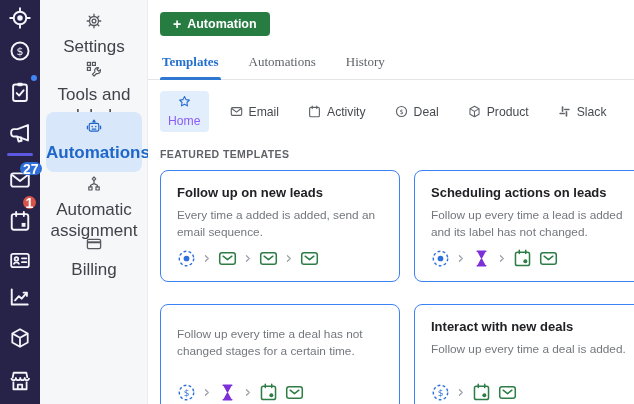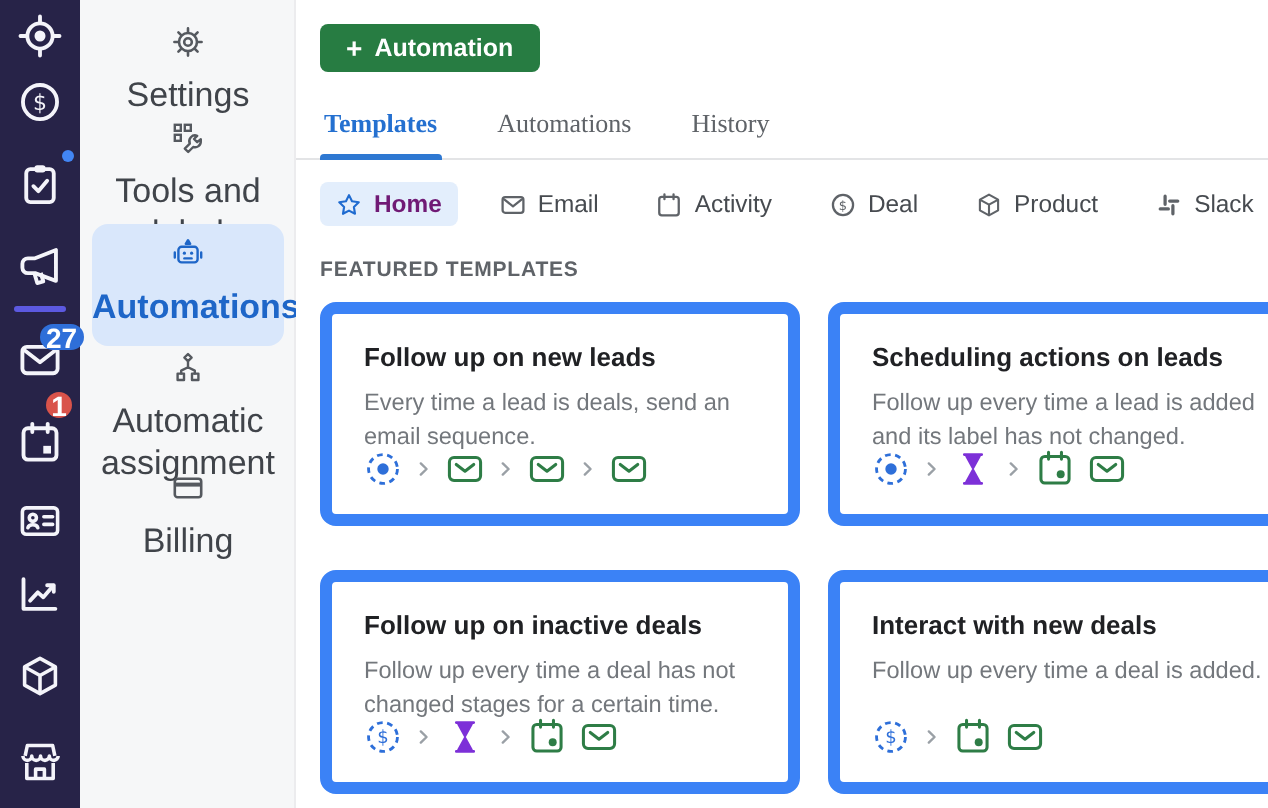--- a/index.html
+++ b/index.html
@@ -37,27 +37,27 @@
   .tabs { display:flex; gap:26px; margin-top:12px; padding-left:12px; border-bottom:1px solid #e3e4e6; }
   .tab { position:relative; padding:6px 2px 9px; font-size:13px; color:#5f6368; cursor:pointer;font-family:Liberation Serif, serif; }
   .tab.active { color:#2470d0; font-weight:bold; }
   .tab.active::after { content:""; position:absolute; left:0; right:0; bottom:-1px; height:3px; border-radius:2px 2px 0 0; background:#2e78d2; }
 
   .chips { display:flex; align-items:center; gap:13px; margin:11px 0 0 12px; }
   .chip { display:inline-flex; align-items:center; gap:6px; padding:4px 8px; border-radius:4px;
     font-size:12.2px; color:#474b50; cursor:pointer; white-space:nowrap; }
   .chip-ic { display:inline-block; width:13px; height:13px; color:#5f6368; }
   .chip-ic svg { width:100%; height:100%; display:block; }
-  .chip.active { background:#e3eefc; color:#701a75; font-weight:bold; }
+  .chip.active { background:#e3eefc; color:#8b5cf6; font-weight:normal;flex-direction:column; }
   .chip.active .chip-ic { color:#1f6bd0; }
 
   .section-heading { margin:16px 0 10px 12px; font-size:10.5px; font-weight:bold; letter-spacing:.4px; color:#5f6368; }
 
   .cards { margin-left:12px; display:grid; grid-template-columns:240px 240px; column-gap:14px; row-gap:22px; }
-  .card { position:relative; height:112px; background:#fff; border:6px solid #3b82f6; border-radius:8px; padding:14px 16px; cursor:pointer; }
+  .card { position:relative; height:112px; background:#fff; border:1px solid #3b82f6; border-radius:8px; padding:14px 16px; cursor:pointer; }
   .card-title { font-size:13px; font-weight:bold; color:#202124; }
   .card-desc { margin-top:7px; font-size:11.8px; line-height:1.45; color:#73777c; }
   .flow-row { position:absolute; left:16px; bottom:13px; display:flex; align-items:center; gap:7px; }
   .flow-row span { display:inline-block; width:19px; height:19px; }
   .flow-row svg { width:100%; height:100%; display:block; }
   .flow-row [data-name="lead-icon"], .flow-row [data-name="deal-icon"] { color:#2e6fd9; }
   .flow-row [data-name="email-icon"], .flow-row [data-name="calendar-icon"] { color:#2e7d46; }
   .flow-row [data-name="wait-icon"] { color:#7d30d8; }
   .flow-row [data-name="chevron-icon"] { color:#9aa0a6; width:8px; height:11px; }
 </style>
@@ -235,21 +235,21 @@
         <span data-name="filter-chip-label">Slack</span>
       </div>
 
     </div>
 
     <div class="section-heading" data-name="featured-templates-heading">FEATURED TEMPLATES</div>
 
     <div class="cards" data-name="template-card-grid">
       <div class="card" data-name="template-card-follow-up-new-leads">
         <div class="card-title" data-name="card-title">Follow up on new leads</div>
-        <div class="card-desc" data-name="card-description">Every time a lead is deals, send an email sequence.</div>
+        <div class="card-desc" data-name="card-description">Every time a added is added, send an email sequence.</div>
         <div class="flow-row" data-name="card-flow">
             <span data-name="lead-icon">
               <svg viewBox="0 0 20 20">
                 <circle cx="10" cy="10" r="7.6" fill="none" stroke="currentColor" stroke-width="1.5" stroke-dasharray="3 2.4"></circle>
                 <circle cx="10" cy="10" r="3" fill="currentColor"></circle>
               </svg>
             </span>
             <span data-name="chevron-icon">
               <svg viewBox="0 0 10 12" fill="none" stroke="currentColor" stroke-width="1.5" stroke-linecap="round" stroke-linejoin="round">
                 <path d="M3 2.5l3.6 3.5L3 9.5"></path>
@@ -321,21 +321,20 @@
             </span>
             <span data-name="email-icon">
               <svg viewBox="0 0 20 20" fill="none" stroke="currentColor" stroke-width="1.6">
                 <rect x="1.8" y="4" width="16.4" height="12" rx="2.4"></rect>
                 <path d="M5.4 7.6l4.6 3.6 4.6-3.6" stroke-linecap="round" stroke-linejoin="round"></path>
               </svg>
             </span>
           </div>
       </div>
       <div class="card" data-name="template-card-follow-up-inactive-deals">
-        <div class="card-title" data-name="card-title">Follow up on inactive deals</div>
         <div class="card-desc" data-name="card-description">Follow up every time a deal has not changed stages for a certain time.</div>
         <div class="flow-row" data-name="card-flow">
             <span data-name="deal-icon">
               <svg viewBox="0 0 20 20">
                 <circle cx="10" cy="10" r="7.6" fill="none" stroke="currentColor" stroke-width="1.5" stroke-dasharray="3 2.4"></circle>
                 <text x="10" y="13.4" text-anchor="middle" font-size="9.5" font-family="DejaVu Sans, sans-serif" fill="currentColor">$</text>
               </svg>
             </span>
             <span data-name="chevron-icon">
               <svg viewBox="0 0 10 12" fill="none" stroke="currentColor" stroke-width="1.5" stroke-linecap="round" stroke-linejoin="round">

